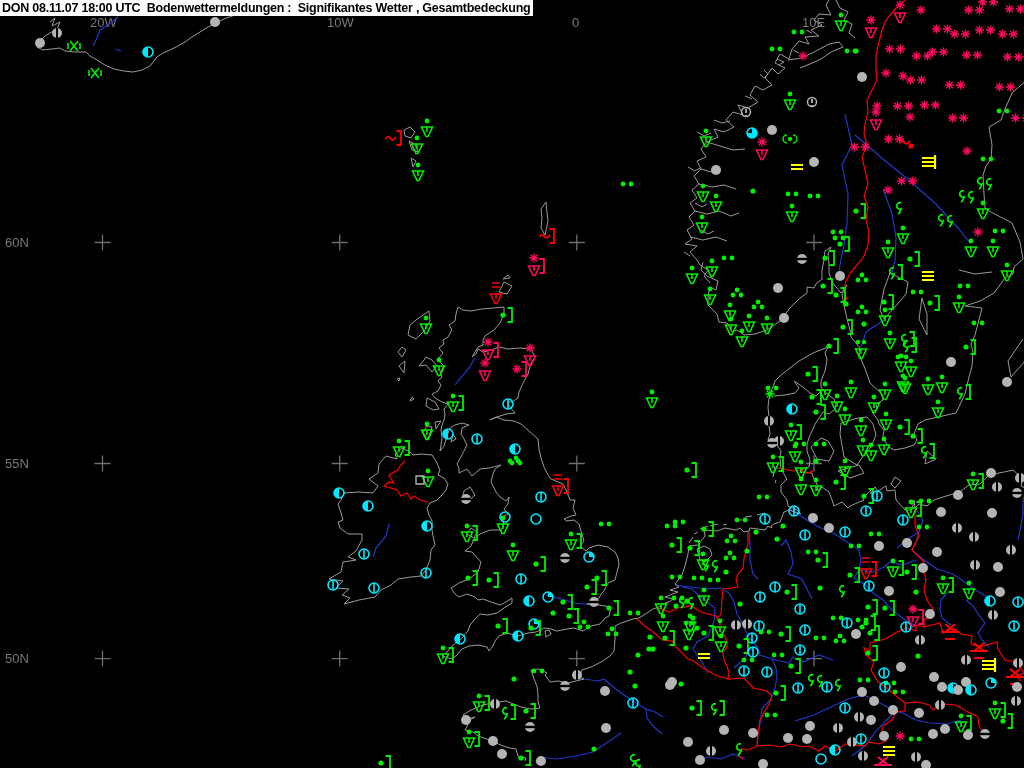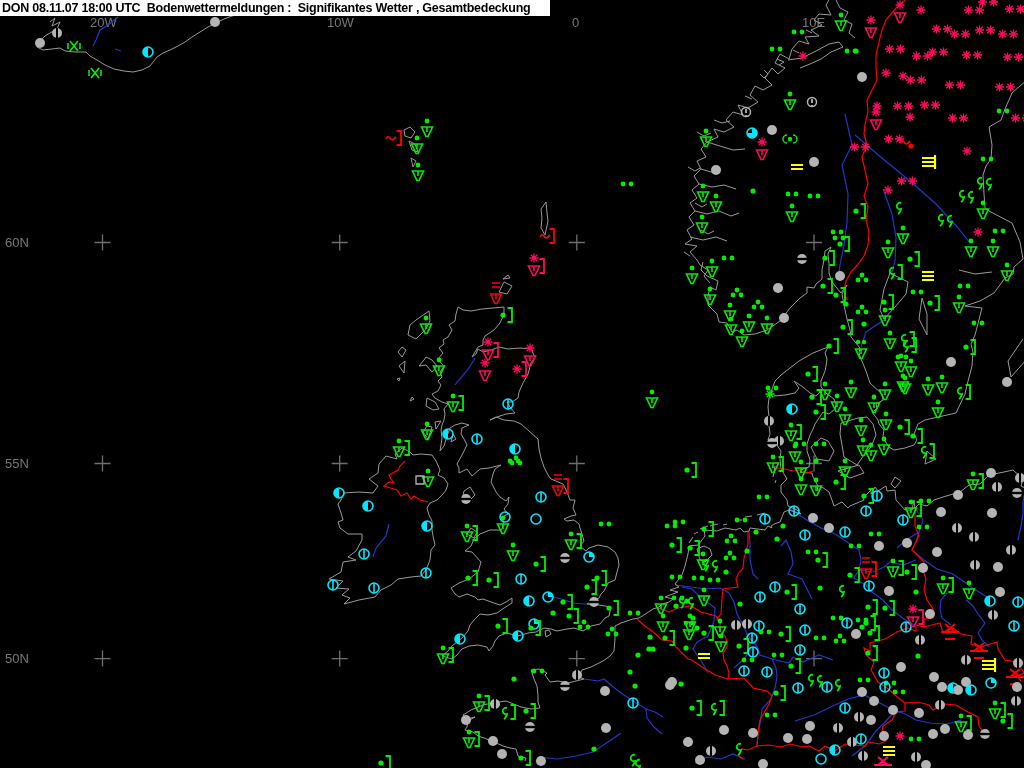--- a/index.html
+++ b/index.html
@@ -1,14 +1,14 @@
 <!DOCTYPE html>
 <html><head><meta charset="utf-8"><style>
 html,body{margin:0;padding:0;background:#000;width:1024px;height:768px;overflow:hidden}
-#t{position:absolute;top:0;left:0;background:#fff;color:#000;letter-spacing:-0.25px;font:bold 12.5px "Liberation Sans",sans-serif;padding:1px 20px 1px 2px;white-space:pre}
+#t{position:absolute;top:0;left:0;background:#fff;color:#000;letter-spacing:-0.25px;font:bold 12.5px "Liberation Sans",sans-serif;padding:1px 3px 1px 2px;white-space:pre}
 </style></head><body>
 <svg width="1024" height="768" viewBox="0 0 1024 768" xmlns="http://www.w3.org/2000/svg" style="position:absolute;top:0;left:0">
     <rect width="1024" height="768" fill="#000"></rect>
     <defs>
 <g id="br">
         <path d="M-2.5 -7 H2 V7 H-2.5" fill="none" stroke-width="1.8"></path>
       </g>
 <g id="sh">
         <path d="M-5.5 -4 H5.5 L1 5.5 H-1 Z M0 -4 V1" fill="none" stroke-width="1.6"></path>
       </g>

